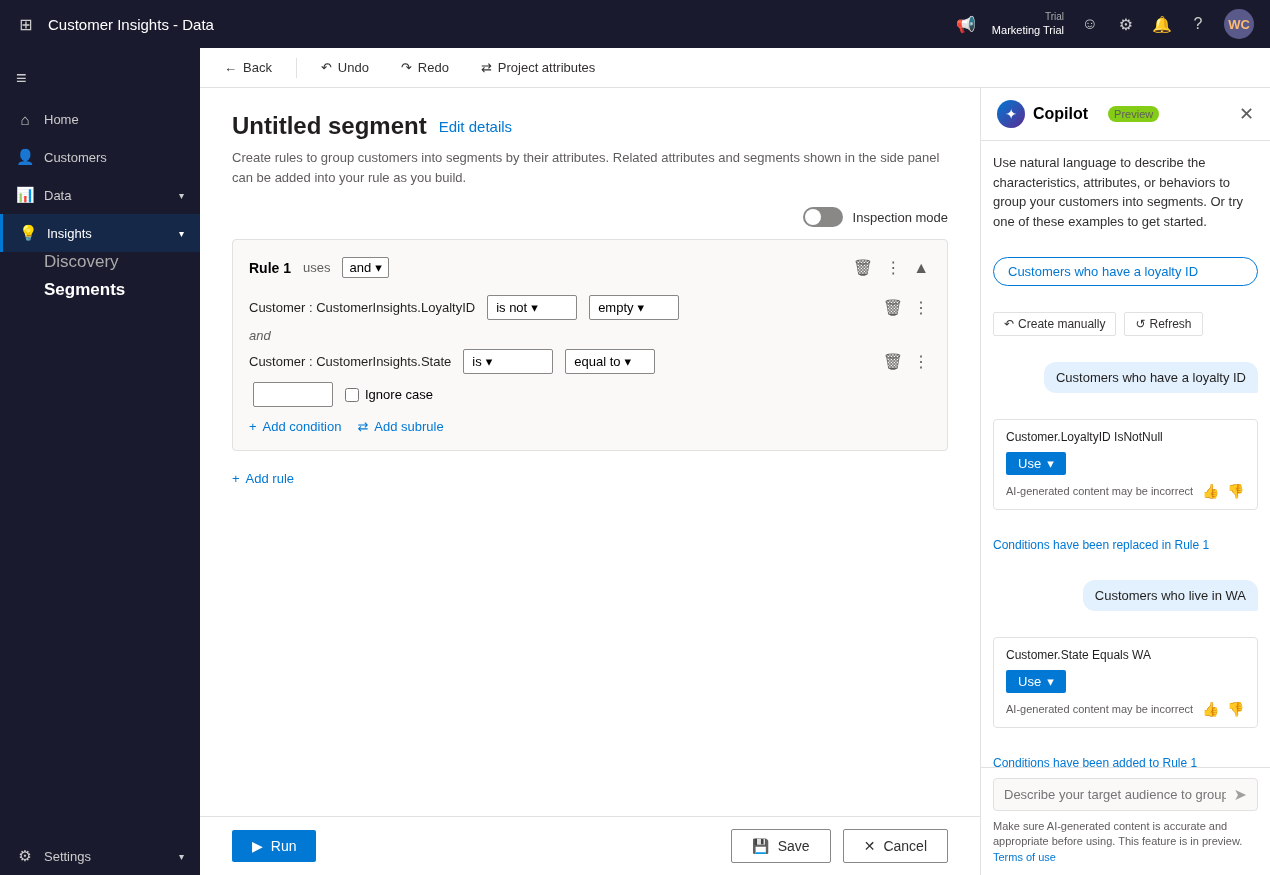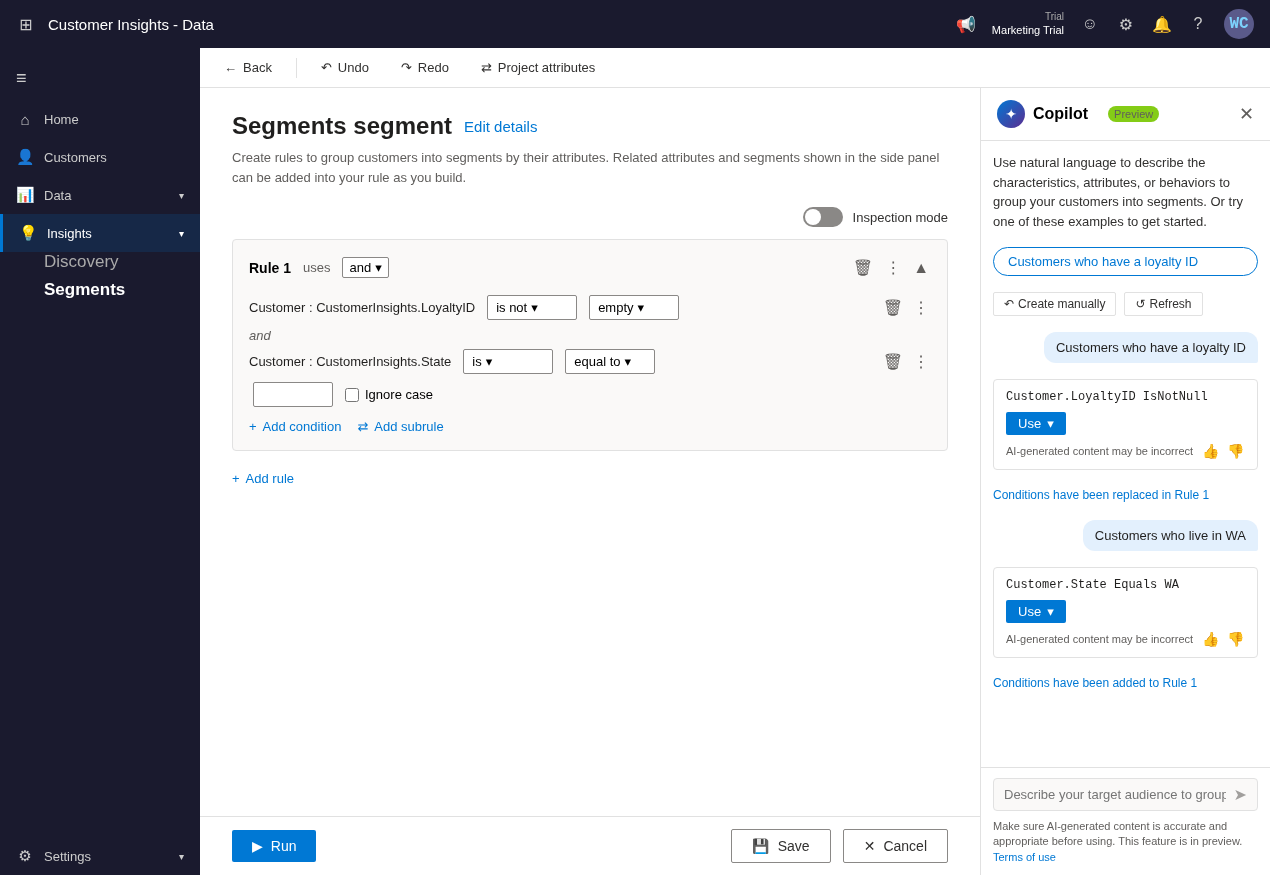--- a/index.html
+++ b/index.html
@@ -14,21 +14,21 @@
       align-items: center;
       padding: 0 16px;
       flex-shrink: 0;
     }
     .topbar-left { display: flex; align-items: center; gap: 12px; flex: 1; }
     .topbar-title { font-size: 15px; font-weight: 500; }
     .topbar-right { display: flex; align-items: center; gap: 16px; }
     .topbar-trial { font-size: 11px; text-align: right; line-height: 1.3; }
     .topbar-trial .trial-label { color: #aaa; font-size: 10px; }
     .topbar-icon { width: 20px; height: 20px; display: flex; align-items: center; justify-content: center; color: #ccc; cursor: pointer; font-size: 16px; }
-    .topbar-avatar { width: 30px; height: 30px; border-radius: 50%; background: #5a5a8a; display: flex; align-items: center; justify-content: center; font-size: 16px; font-weight: 600; color: #7dd3fc; font-family: Liberation Mono, monospace; }
+    .topbar-avatar { width: 30px; height: 30px; border-radius: 50%; background: #5a5a8a; display: flex; align-items: center; justify-content: center; font-size: 13px; font-weight: 600; color: #fdba74; }
 
     
     .main-layout { display: flex; flex: 1; overflow: hidden; }
 
     
     .sidebar {
       width: 200px;
       background: #1a1a2e;
       color: #ccc;
       display: flex;
@@ -295,21 +295,21 @@
     .copilot-title { font-size: 16px; font-weight: 600; }
     .copilot-preview { font-size: 11px; color: #605e5c; background: #84cc16; padding: 2px 6px; border-radius: 10px; margin-left: 12px; }
     .copilot-close { margin-left: auto; cursor: pointer; font-size: 18px; color: #605e5c; }
 
     .copilot-body {
       flex: 1;
       overflow-y: auto;
       padding: 12px;
       display: flex;
       flex-direction: column;
-      gap: 16px;
+      gap: 26px;
     }
 
     .copilot-intro {
       font-size: 13px;
       color: #323130;
       line-height: 1.5;
     }
 
     .copilot-suggestion-btn {
       border: 1px solid #0078d4;
@@ -339,21 +339,21 @@
       color: #323130;
     }
 
     .copilot-ai-card {
       border: 1px solid #e1e1e1;
       border-radius: 4px;
       padding: 10px 12px;
       background: white;
     }
     .copilot-ai-code {
-      font-family: Liberation Mono, monospace;
+      font-family: Liberation Sans, sans-serif;
       font-size: 12px;
       color: #201f1e;
       margin-bottom: 8px;
     }
     .copilot-use-btn {
       background: #0078d4;
       color: white;
       border: none;
       border-radius: 2px;
       padding: 4px 12px;
@@ -516,21 +516,21 @@
         <span>⇄</span>
         <span>Project attributes</span>
       </button>
     </div>
 
     <div class="page-content">
 
       <div class="segment-editor">
 
         <div class="page-title-row">
-          <h1 class="page-title">Segments segment</h1>
+          <h1 class="page-title">Untitled segment</h1>
           <a class="edit-details-link">Edit details</a>
         </div>
 
         <p class="page-subtitle">
           <span>Create rules to group customers into segments by their attributes. Related attributes and segments shown in the side panel can be added into your rule as you build.</span>
         </p>
 
         <div class="inspection-row">
           <div class="toggle-switch"></div>
           <span class="toggle-label">Inspection mode</span>

